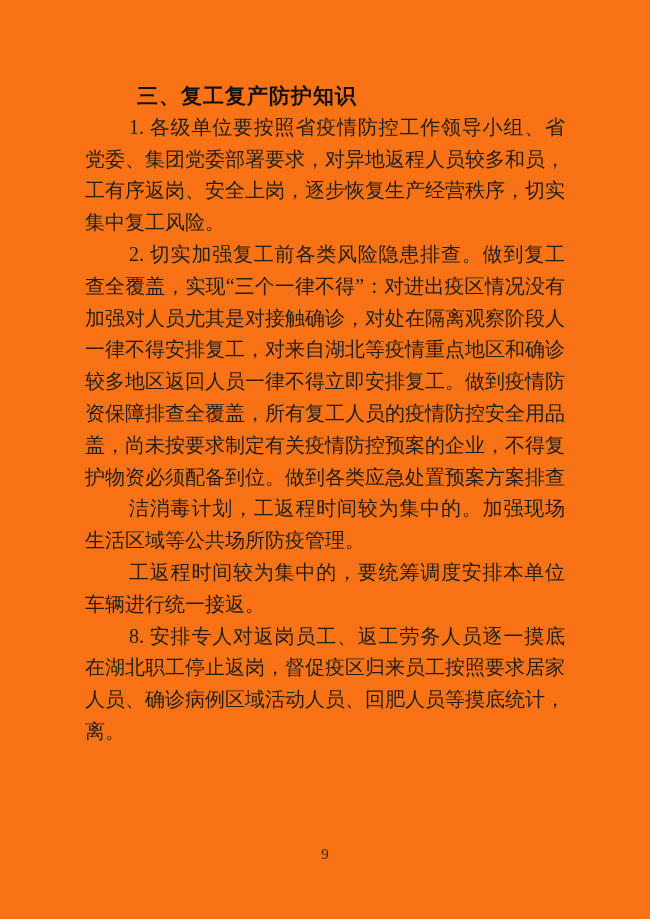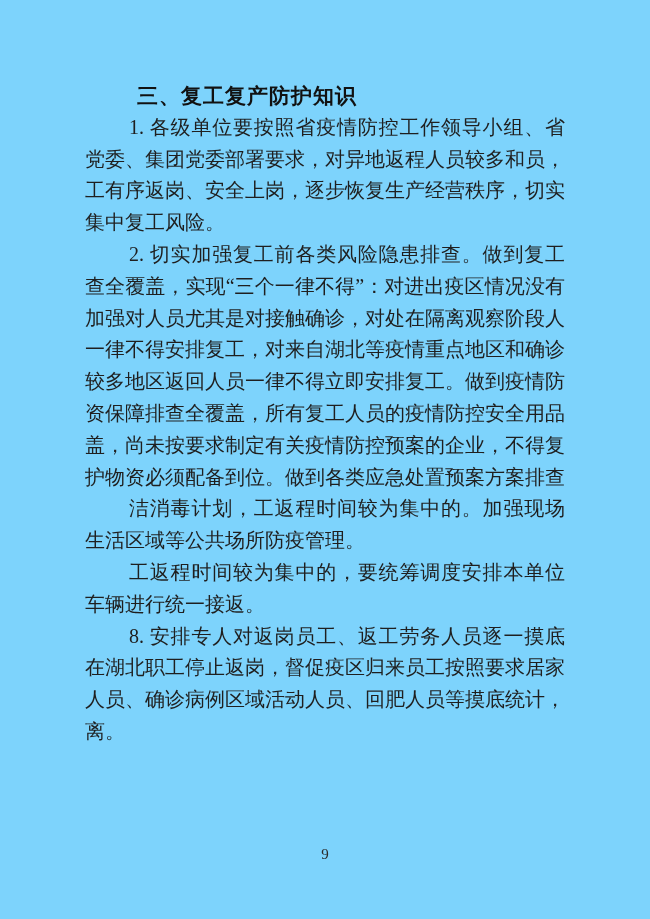--- a/index.html
+++ b/index.html
@@ -2,21 +2,21 @@
 <html><head>
 <meta charset="utf-8">
 <style>
   * { margin: 0; padding: 0; box-sizing: border-box; }
   html, body { background: #e8e8e8; }
   .page {
     position: relative;
     width: 650px;
     height: 919px;
     margin: 0 auto;
-    background: #7dd3fc;
+    background: #f97316;
     color: #1f1f1f;
     font-family: "Liberation Serif", serif;
     overflow: hidden;
   }
   .content {
     position: absolute;
     left: 85px;
     top: 80px;
     width: 480px;
   }

